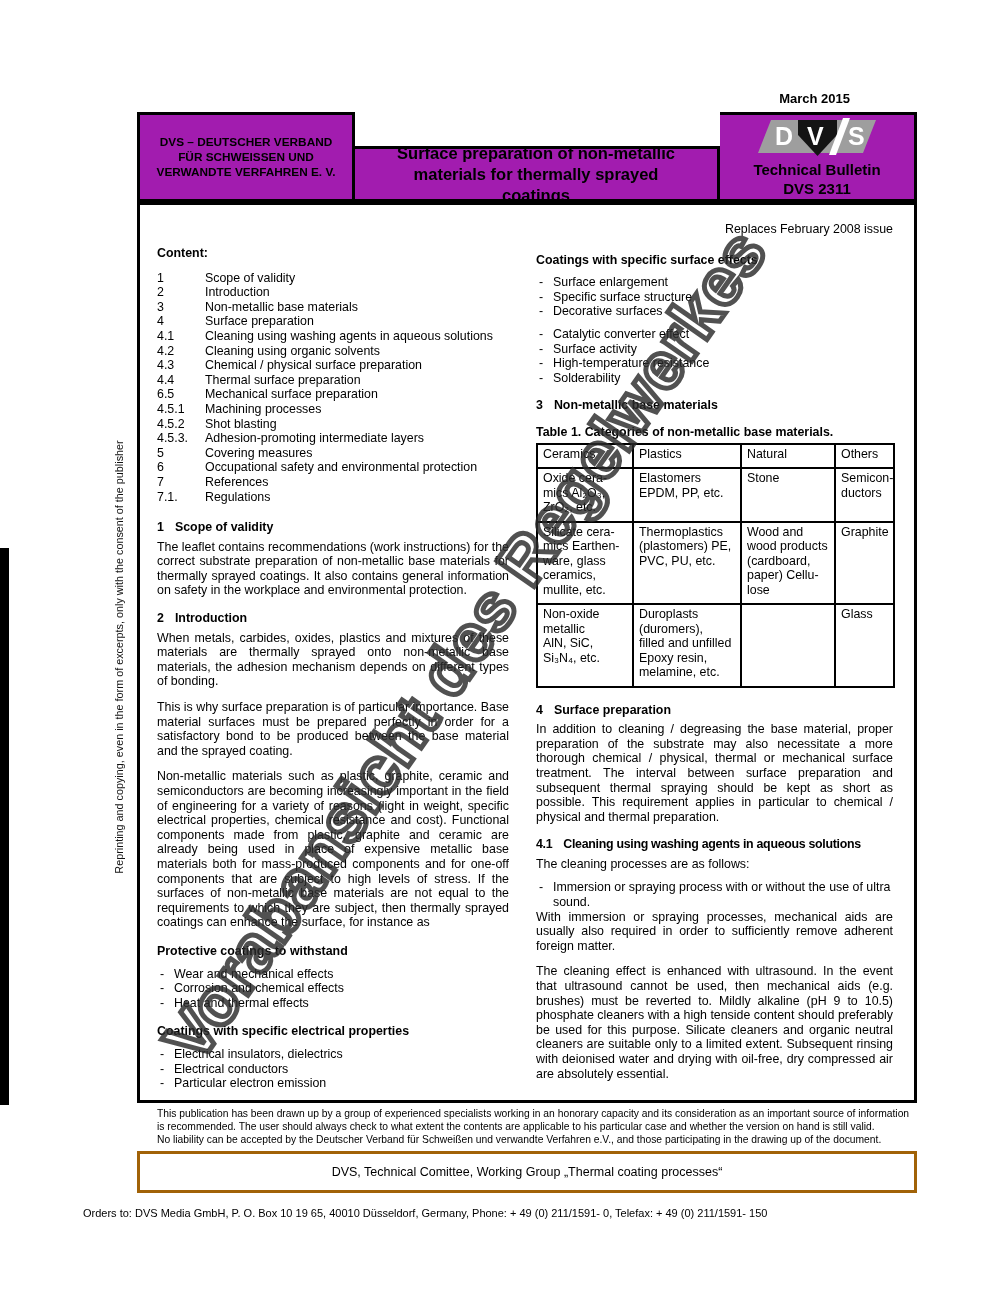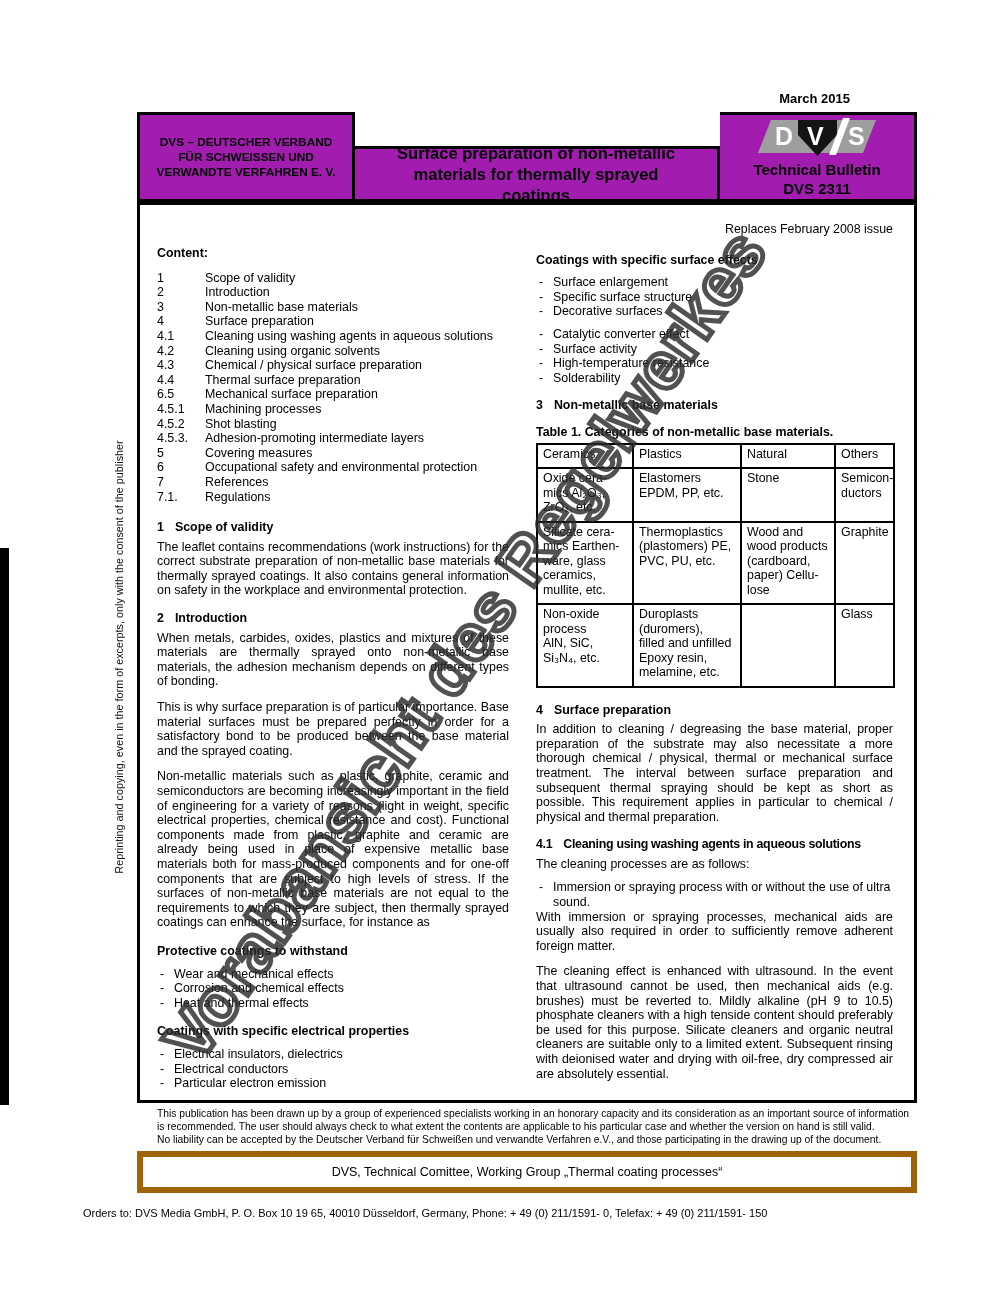--- a/index.html
+++ b/index.html
@@ -37,21 +37,21 @@
   .list{margin-top:8px;}
   .li{display:flex;}
   .li .dash{width:14px;flex:none;margin-left:3px;}
   .replaces{text-align:right;margin:17px 0 16px 0;}
   .caption{font-weight:bold;margin-top:12px;}
   table.cats{border-collapse:collapse;margin-top:3px;table-layout:fixed;width:357px;border:2px solid #3b82f6;}
   .cats td,.cats th{border:2px solid #000;vertical-align:top;text-align:left;font-weight:normal;
     font-size:12.4px;line-height:14.5px;padding:2px 4px 6px 5px;white-space:pre-line;overflow:hidden;}
   
   .notes{position:absolute;left:157px;top:1107px;width:756px;font-size:10.3px;line-height:13px;white-space:pre-line;}
-  .committee-box{position:absolute;left:137px;top:1151px;width:780px;height:42px;border:6px solid #a16207;
+  .committee-box{position:absolute;left:137px;top:1151px;width:780px;height:42px;border:3px solid #a16207;
     box-sizing:border-box;display:flex;align-items:center;justify-content:center;font-size:12.5px;}
   .orders{position:absolute;left:83px;top:1207px;width:834px;text-align:left;font-size:11px;}
   
   .watermark{position:absolute;left:465px;top:645px;transform:translate(-50%,-50%) rotate(-55deg);
     font-size:66px;font-weight:bold;letter-spacing:1px;white-space:nowrap;color:transparent;
     -webkit-text-stroke:5px #2b2b2b;opacity:0.82;pointer-events:none;z-index:5;}
 </style>
 </head>
 <body>
 
@@ -279,21 +279,21 @@
 PVC, PU, etc.</td>
         <td>Wood and
 wood products
 (cardboard,
 paper) Cellu-
 lose</td>
         <td>Graphite</td>
       </tr>
       <tr>
         <td>Non-oxide
-process
+metallic
 AlN, SiC,
 Si₃N₄, etc.</td>
         <td>Duroplasts
 (duromers),
 filled and unfilled
 Epoxy resin,
 melamine, etc.</td>
         <td></td>
         <td>Glass</td>
       </tr>

